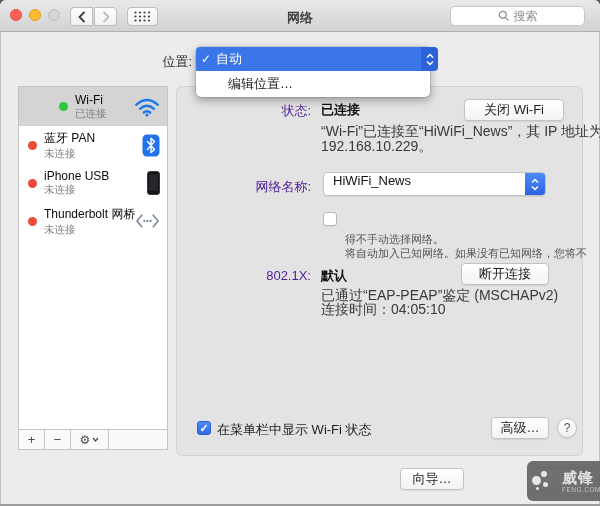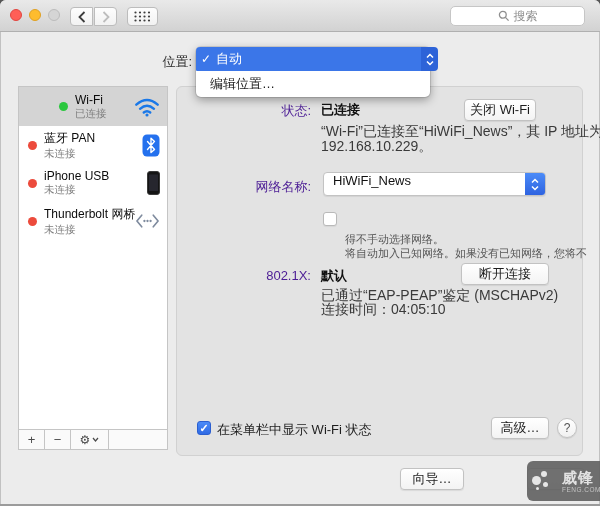--- a/index.html
+++ b/index.html
@@ -33,21 +33,21 @@
   .loc-label{position:absolute; top:53px; left:90px; width:102px; text-align:right; font-size:13px; color:#2b2b2b; white-space:nowrap;}
   .popmenu{position:absolute; top:47px; left:196px; width:234px; z-index:30;
     background:#fff; border-radius:5px; box-shadow:0 3px 10px rgba(0,0,0,0.35), 0 0 0 1px rgba(0,0,0,0.1);}
   .popmenu .sel-row{position:relative; height:24px; background:#3b76e8; border-radius:4px 0 0 1px;
     display:flex; align-items:center; color:#fff;}
   .popmenu .sel-row .chk{width:20px; text-align:center; font-size:12px;}
   .popmenu .sel-row .lbl{font-size:13px; white-space:nowrap;}
   .popmenu .cap{position:absolute; top:0; right:-8px; width:17px; height:24px; background:#2d63d8;
     border-radius:0 4px 4px 0; display:flex; align-items:center; justify-content:center;}
   .popmenu .item-row{height:26px; display:flex; align-items:center; color:#1d1d1d;}
-  .popmenu .item-row .lbl{margin-left:14px; font-size:13px; white-space:nowrap;text-align:center;}
+  .popmenu .item-row .lbl{margin-left:32px; font-size:13px; white-space:nowrap;text-align:center;}
   
   .sidebar{position:absolute; left:18px; top:86px; width:150px; height:364px;
     background:#fff; border:1px solid #c5c5c5;}
   .svc{position:relative; height:38px; display:flex; align-items:center; padding-left:9px;}
   .svc.selected{background:#d4d4d4;padding-left:40px;}
   .svc.first{height:39px;}
   .dot{width:9px; height:9px; border-radius:50%; margin-right:7px; flex:none;}
   .dot.green{background:#2bc73f;}
   .dot.red{background:#ec4b3c;}
   .svc .txt{flex:1; min-width:0;}
@@ -124,20 +124,21 @@
             <circle cx="6" cy="5.5" r="1.1"></circle>
             <circle cx="10.5" cy="5.5" r="1.1"></circle>
             <circle cx="15" cy="5.5" r="1.1"></circle>
           <circle cx="1.5" cy="9.5" r="1.1"></circle>
             <circle cx="6" cy="9.5" r="1.1"></circle>
             <circle cx="10.5" cy="9.5" r="1.1"></circle>
             <circle cx="15" cy="9.5" r="1.1"></circle>
         </g>
       </svg>
     </div>
+    <div class="wtitle">网络</div>
     <div class="search">
       <svg width="12" height="12" viewBox="0 0 12 12">
         <circle cx="4.8" cy="4.8" r="3.4" fill="none" stroke="#8f8f8f" stroke-width="1.3"></circle>
         <line x1="7.4" y1="7.4" x2="10.6" y2="10.6" stroke="#8f8f8f" stroke-width="1.3"></line>
       </svg>
       <span>搜索</span>
     </div>
   </div>
 
   <div class="loc-label">位置:</div>
@@ -227,21 +228,21 @@
         <svg width="7" height="5" viewBox="0 0 7 5">
             <polyline points="1,1 3.5,4 6,1" fill="none" stroke="#4a4a4a" stroke-width="1.2"></polyline>
           </svg>
       </div>
     </div>
   </div>
 
   <div class="panel">
     <div class="flabel" style="top:15px;">状态:</div>
     <div class="fvalue" style="left:144px; top:14px;">已连接</div>
-    <div class="btn" style="left:287px; top:12px; width:72px; height:22px;">关闭 Wi-Fi</div>
+    <div class="btn" style="left:287px; top:12px; width:100px; height:22px;">关闭 Wi-Fi</div>
     <div class="ftext" style="left:144px; top:37px;">
       <div>“Wi-Fi”已连接至“HiWiFi_News”，其 IP 地址为</div>
       <div>192.168.10.229。</div>
     </div>
 
     <div class="flabel" style="top:91px;">网络名称:</div>
     <div class="select">
       <span class="val">HiWiFi_News</span>
       <span class="cap">
         <svg width="8" height="13" viewBox="0 0 8 13">

